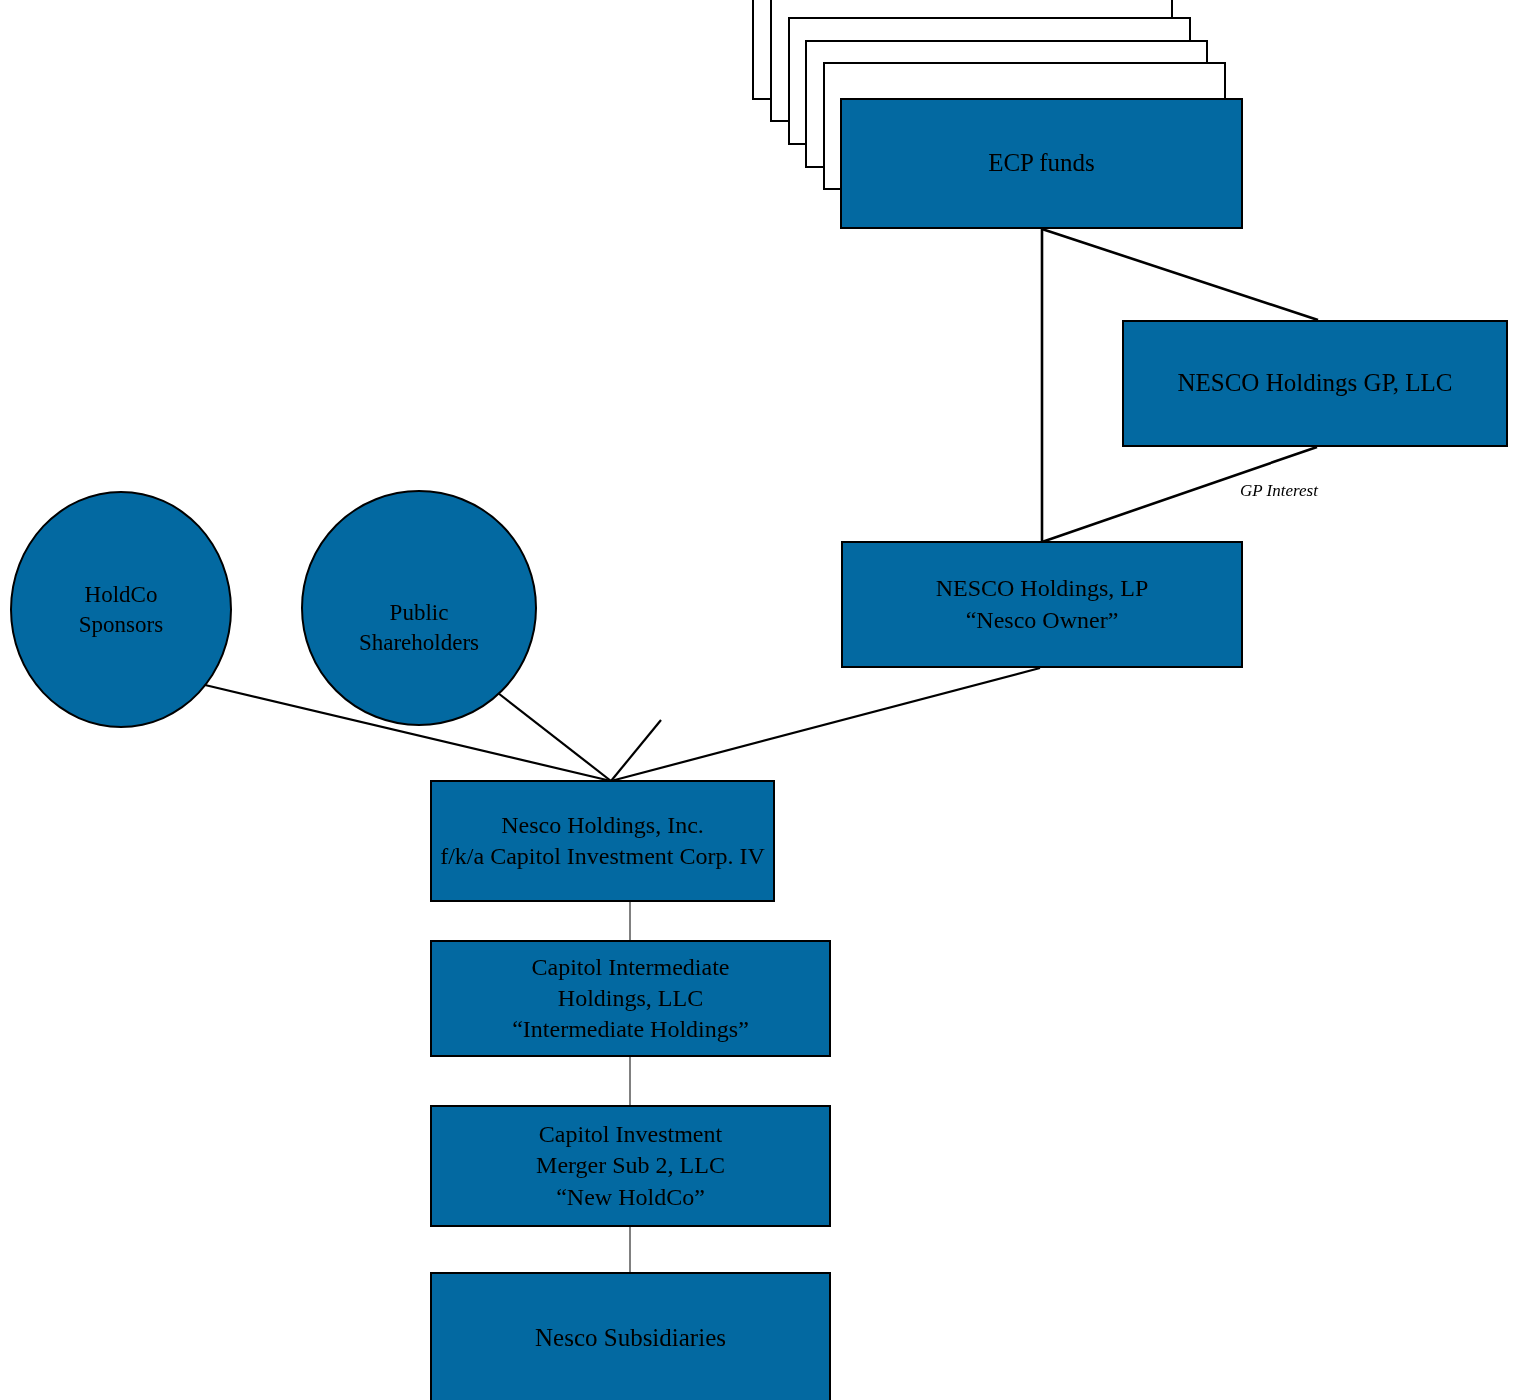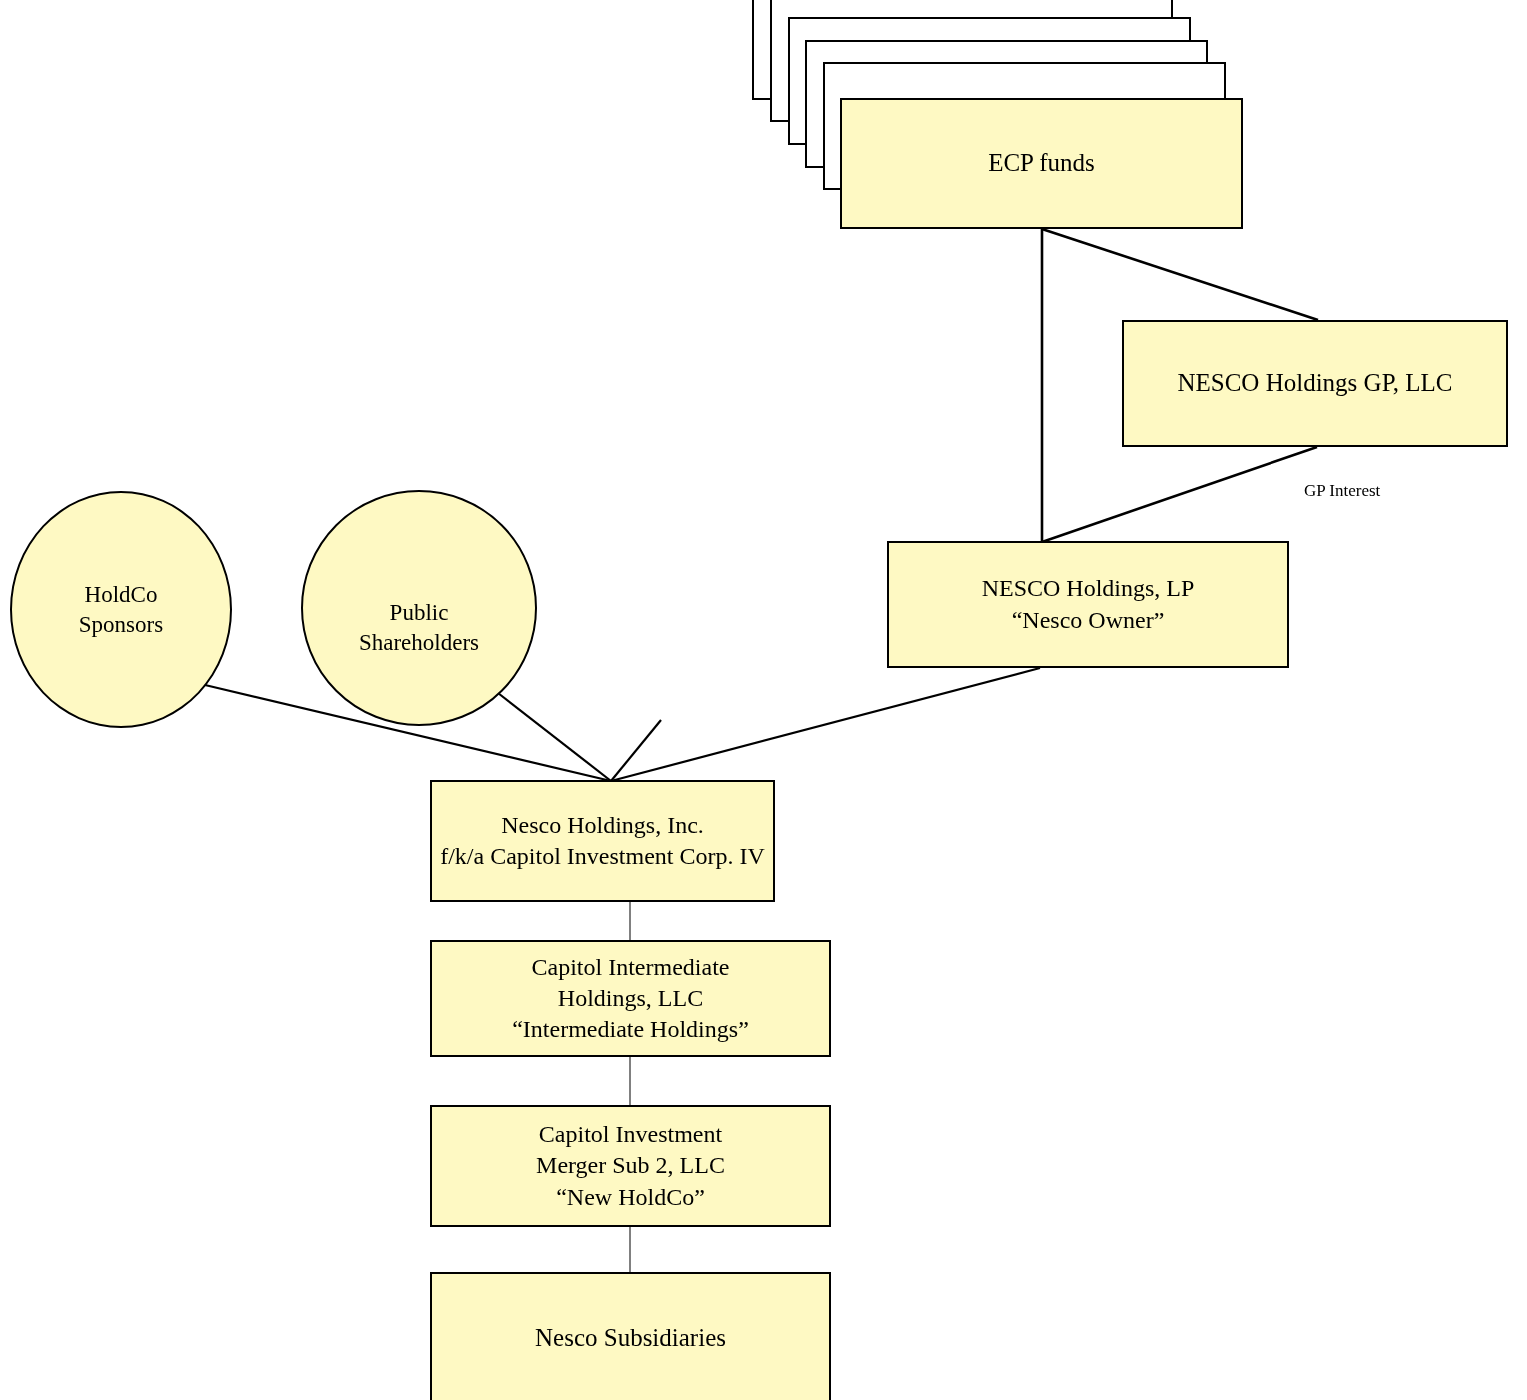--- a/index.html
+++ b/index.html
@@ -29,21 +29,21 @@
     pointer-events: none;
   }
   .node {
     position: absolute;
     z-index: 2;
     box-sizing: border-box;
     display: flex;
     align-items: center;
     justify-content: center;
     text-align: center;
-    background: #fef9c3;
+    background: #0369a1;
   }
   .node-box {
     border: 2px solid #000000;
   }
   .node-ellipse {
     border: 2px solid #000000;
     border-radius: 50%;
   }
   .stack-card {
     position: absolute;
@@ -101,34 +101,34 @@
   <div class="stack-card" style="left:823px; top:62px; width:403px; height:128px;"></div>
 
   <div class="node node-box" style="left:840px; top:98px; width:403px; height:131px; z-index:3;">
     <span class="node-label" style="font-size:25px;">ECP funds</span>
   </div>
 
   <div class="node node-box" style="left:1122px; top:320px; width:386px; height:127px;justify-content:center;">
     <span class="node-label" style="font-size:25px;">NESCO Holdings GP, LLC</span>
   </div>
 
-  <div class="edge-label" style="left:1304px; top:482px;">GP Interest</div>
+  <div class="edge-label" style="left:1240px; top:482px;font-style:italic;">GP Interest</div>
 
   <div class="node node-ellipse" style="left:10px; top:491px; width:222px; height:237px;">
     <span class="node-label" style="font-size:23px;">HoldCo
 Sponsors</span>
   </div>
 
   <div class="node node-ellipse" style="left:301px; top:490px; width:236px; height:236px;">
     <span class="node-label" style="font-size:23px;margin-top:40px;">Public
 Shareholders</span>
   </div>
 
 
-  <div class="node node-box" style="left:841px; top:541px; width:402px; height:127px;margin-left:46px;">
+  <div class="node node-box" style="left:841px; top:541px; width:402px; height:127px;">
     <span class="node-label" style="font-size:24px;">NESCO Holdings, LP
 “Nesco Owner”</span>
   </div>
 
   <div class="node node-box" style="left:430px; top:780px; width:345px; height:122px;">
     <span class="node-label" style="font-size:24px;">Nesco Holdings, Inc.
 f/k/a Capitol Investment Corp. IV</span>
   </div>
 
   <div class="node node-box" style="left:430px; top:940px; width:401px; height:117px;">

